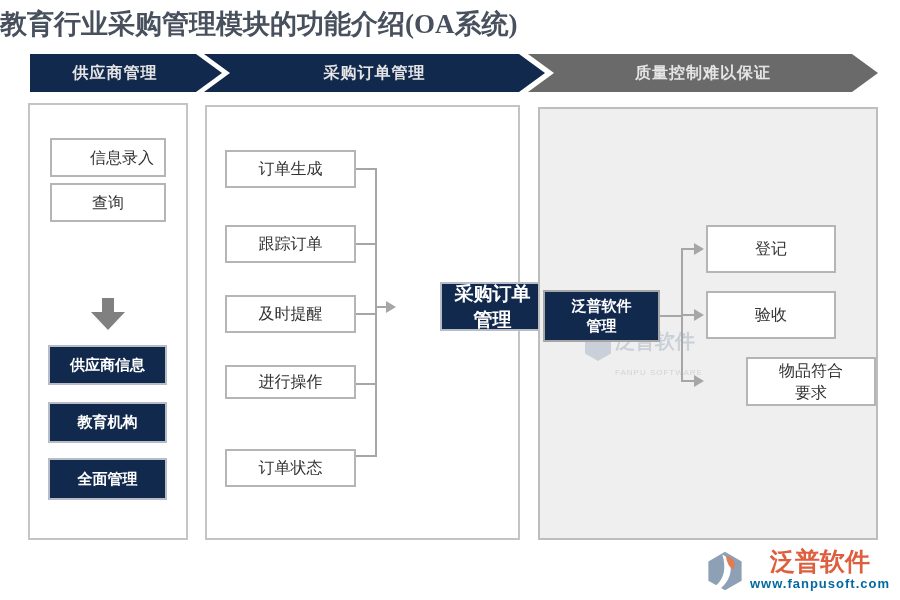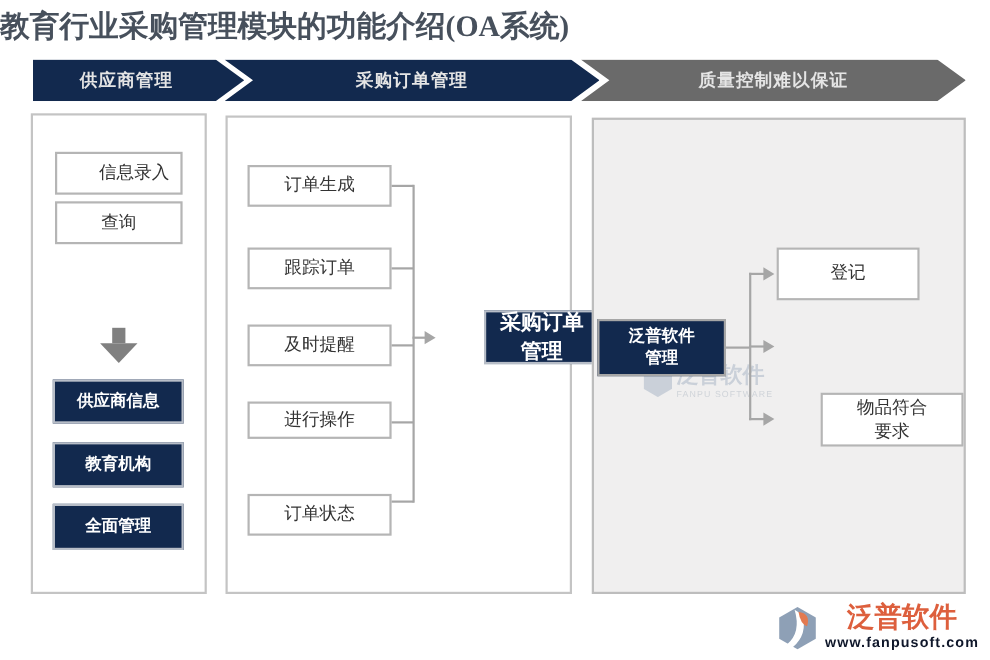--- a/index.html
+++ b/index.html
@@ -46,28 +46,28 @@
   .down-arrow{position:absolute;left:91px;top:298px;width:34px;height:32px;}
   .down-arrow .stem{position:absolute;left:11px;top:0;width:12px;height:14px;background:#808080;}
   .down-arrow .tri{position:absolute;left:0;top:14px;width:0;height:0;
          border-left:17px solid transparent;border-right:17px solid transparent;border-top:18px solid #808080;}
 
   
   .watermark{position:absolute;left:585px;top:331px;display:flex;align-items:flex-start;opacity:.38;}
   .wm-icon{width:26px;height:30px;margin-right:4px;background:#8EA0B6;
            clip-path:polygon(50% 0,100% 25%,100% 75%,50% 100%,0 75%,0 25%);}
   .wm-brand{font-family:"Liberation Serif",serif;font-weight:bold;font-size:20px;color:#8EA0B6;line-height:1;}
-  .wm-sub{font-size:8px;color:#9AA7B5;letter-spacing:1px;margin-top:3px;}
+  .wm-sub{font-size:8px;color:#9AA7B5;letter-spacing:1px;margin-top:17px;}
 
   
   .footer{position:absolute;right:10px;bottom:8px;display:flex;align-items:flex-start;}
   .f-icon{width:42px;height:42px;margin-right:4px;margin-top:2px;}
   .f-texts{display:flex;flex-direction:column;align-items:center;}
   .f-brand{font-family:"Liberation Serif",serif;font-weight:bold;font-size:25px;color:#DD5F3D;line-height:1.1;}
-  .f-url{font-weight:bold;font-size:13px;color:#0f172a;letter-spacing:1px;}
+  .f-url{font-weight:bold;font-size:13px;color:#0369a1;letter-spacing:1px;}
 </style>
 </head>
 <body>
 
 <div id="stage">
 
   <div class="title">教育行业采购管理模块的功能介绍(OA系统)</div>
 
   <div class="seg seg1">
     <span>供应商管理</span>
@@ -125,20 +125,21 @@
   <div class="hline" style="left:660px;top:315px;width:22px;"></div>
   <div class="vline" style="left:681px;top:248px;height:134px;"></div>
   <div class="hline" style="left:681px;top:248px;width:15px;"></div>
   <div class="ahead" style="left:694px;top:243px;"></div>
   <div class="hline" style="left:681px;top:314px;width:15px;"></div>
   <div class="ahead" style="left:694px;top:309px;"></div>
   <div class="hline" style="left:681px;top:380px;width:15px;"></div>
   <div class="ahead" style="left:694px;top:375px;"></div>
 
   <div class="wbox" style="left:706px;top:225px;width:130px;height:48px;">登记</div>
+  <div class="wbox" style="left:706px;top:291px;width:130px;height:48px;">验收</div>
   <div class="wbox" style="left:706px;top:357px;width:130px;height:49px;margin-left:40px;">物品符合
 要求</div>
 
   <div class="footer">
     <svg class="f-icon" viewBox="0 0 48 48">
       <path d="M24 2 L43 13 V35 L24 46 L5 35 V13 Z" fill="#8EA0B6"></path>
       <path d="M13 41 Q28 29 21 5 L29 10 Q35 30 19 44 Z" fill="#FFFFFF"></path>
       <path d="M25 7 Q38 9 34 22 Q27 20 25 7 Z" fill="#E37A50"></path>
     </svg>
     <div class="f-texts">

